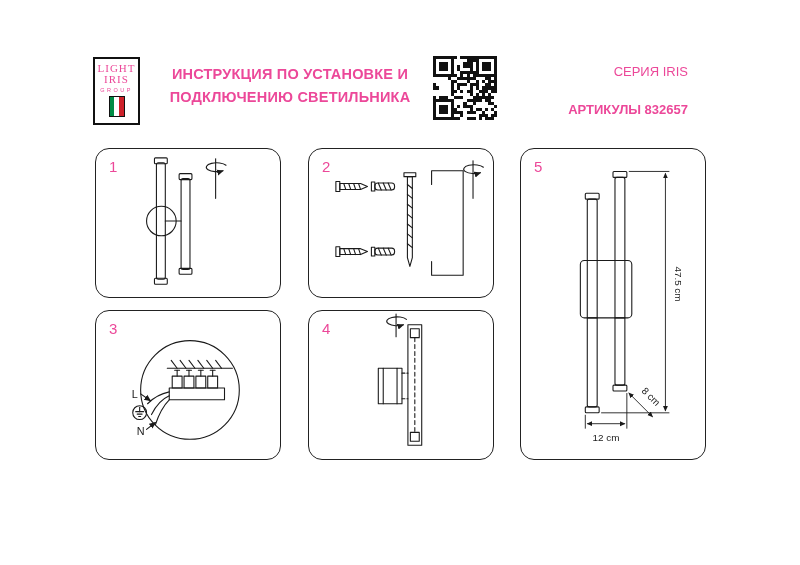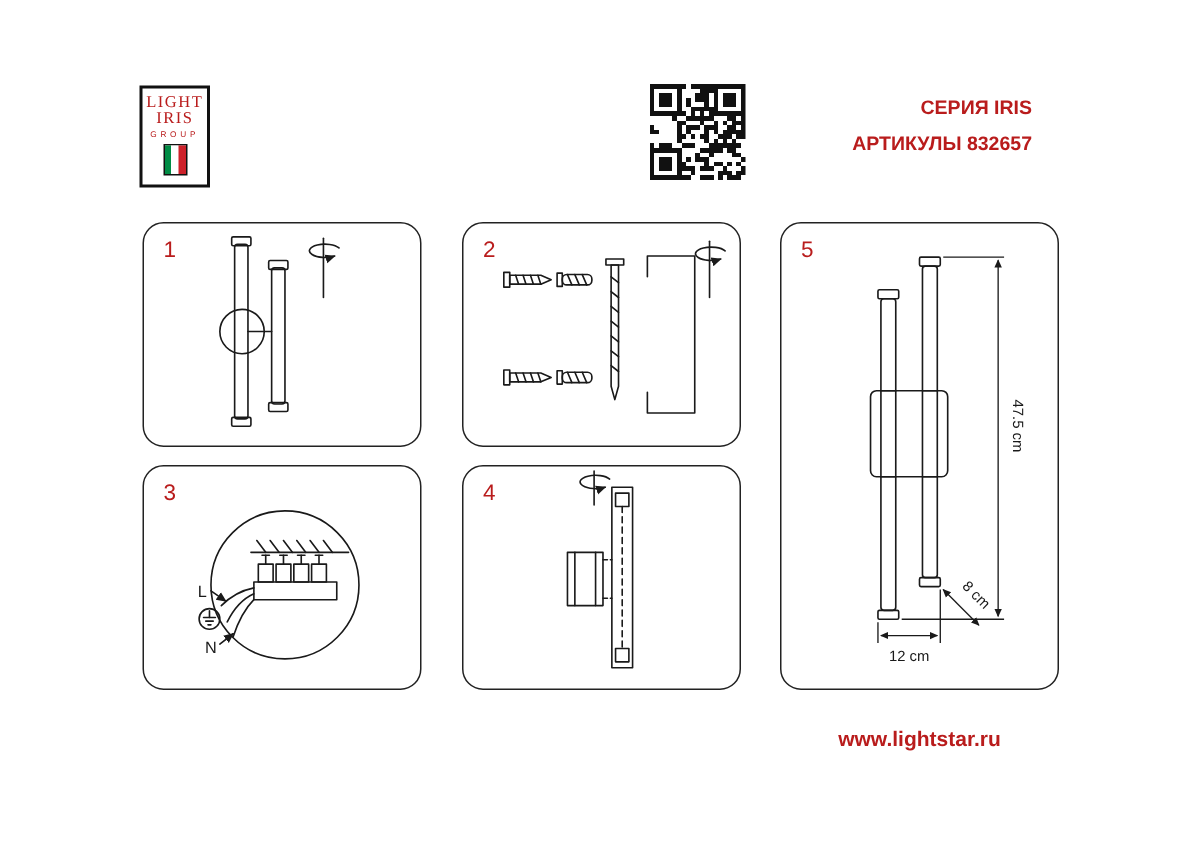--- a/index.html
+++ b/index.html
@@ -1,35 +1,35 @@
 <!DOCTYPE html>
 <html lang="ru"><head>
 <meta charset="utf-8">
 <style>
   *{margin:0;padding:0;box-sizing:border-box}
   html,body{background:#fff}
   body{width:800px;height:565px}
   .page{position:relative;width:800px;height:565px;background:#fff;
-        font-family:"Liberation Sans",sans-serif;color:#b91c1c;overflow:hidden}
+        font-family:"Liberation Sans",sans-serif;color:#ec4899;overflow:hidden}
 
   
   .logo{position:absolute;left:93px;top:57px;width:47px;height:68px;border:2px solid #111;
         display:flex;flex-direction:column;align-items:center;padding-top:4px;background:#fff}
   .logo-word{font-family:"Liberation Serif",serif;font-size:11px;line-height:11px;letter-spacing:1px}
   .logo-group{font-size:5.5px;letter-spacing:2.5px;margin-top:2px}
   .flag{width:16px;height:21px;border:1px solid #111;margin-top:3px;display:flex}
   .flag span{flex:1}
   .flag .g{background:#008C45}.flag .w{background:#fff}.flag .r{background:#CD212A}
 
   .title{position:absolute;left:155px;top:63px;width:270px;text-align:center;
          font-size:14.5px;font-weight:bold;line-height:23px;letter-spacing:.2px}
   .qr{position:absolute;left:433px;top:56px;width:64px;height:64px}
   .series-box{position:absolute;left:498px;top:64px;width:190px;text-align:right;
               font-size:13px;font-weight:bold}
-  .series{margin-bottom:9px;font-weight:bold}
+  .series{margin-bottom:23px;font-weight:normal}
 
   
   .panel{position:absolute;border:1.3px solid #222;border-radius:14px;background:#fff}
   .p1{left:95px;top:148px;width:186px;height:150px}
   .p2{left:308px;top:148px;width:186px;height:150px}
   .p3{left:95px;top:310px;width:186px;height:150px}
   .p4{left:308px;top:310px;width:186px;height:150px}
   .p5{left:520px;top:148px;width:186px;height:312px}
   .step-num{position:absolute;left:13px;top:9px;font-size:15px}
   .panel svg.draw{position:absolute;left:0;top:0;width:100%;height:100%}
@@ -58,20 +58,24 @@
     <div class="logo-word">LIGHT</div>
     <div class="logo-word">IRIS</div>
     <div class="logo-group">GROUP</div>
     <div class="flag">
       <span class="g"></span>
         <span class="w"></span>
         <span class="r"></span>
     </div>
   </div>
 
+  <div class="title">
+    <div>ИНСТРУКЦИЯ ПО УСТАНОВКЕ И</div>
+    <div>ПОДКЛЮЧЕНИЮ СВЕТИЛЬНИКА</div>
+  </div>
 
   <svg class="qr" id="qr-svg" viewBox="0 0 63 63" shape-rendering="crispEdges">
       <g fill="#111">
         <rect x="0" y="0" width="3" height="3"></rect>
         <rect x="3" y="0" width="3" height="3"></rect>
         <rect x="6" y="0" width="3" height="3"></rect>
         <rect x="9" y="0" width="3" height="3"></rect>
         <rect x="12" y="0" width="3" height="3"></rect>
         <rect x="15" y="0" width="3" height="3"></rect>
         <rect x="18" y="0" width="3" height="3"></rect>
@@ -470,14 +474,13 @@
         <line x1="107" y1="246" x2="107" y2="282"></line>
         <line x1="67" y1="277" x2="105" y2="277" marker-start="url(#arr)" marker-end="url(#arr)"></line>
         <line x1="109" y1="246" x2="133" y2="270" marker-start="url(#arr)" marker-end="url(#arr)"></line>
       </g>
       <text transform="translate(156,118) rotate(90)" font-size="10">47.5 cm</text>
       <text x="86" y="294" text-anchor="middle" font-size="10">12 cm</text>
       <text transform="translate(129,252) rotate(45)" text-anchor="middle" font-size="10">8 cm</text>
     </svg>
   </section>
 
-  <div class="footer">www.lightstar.ru</div>
 </div>
 
 </body></html>

